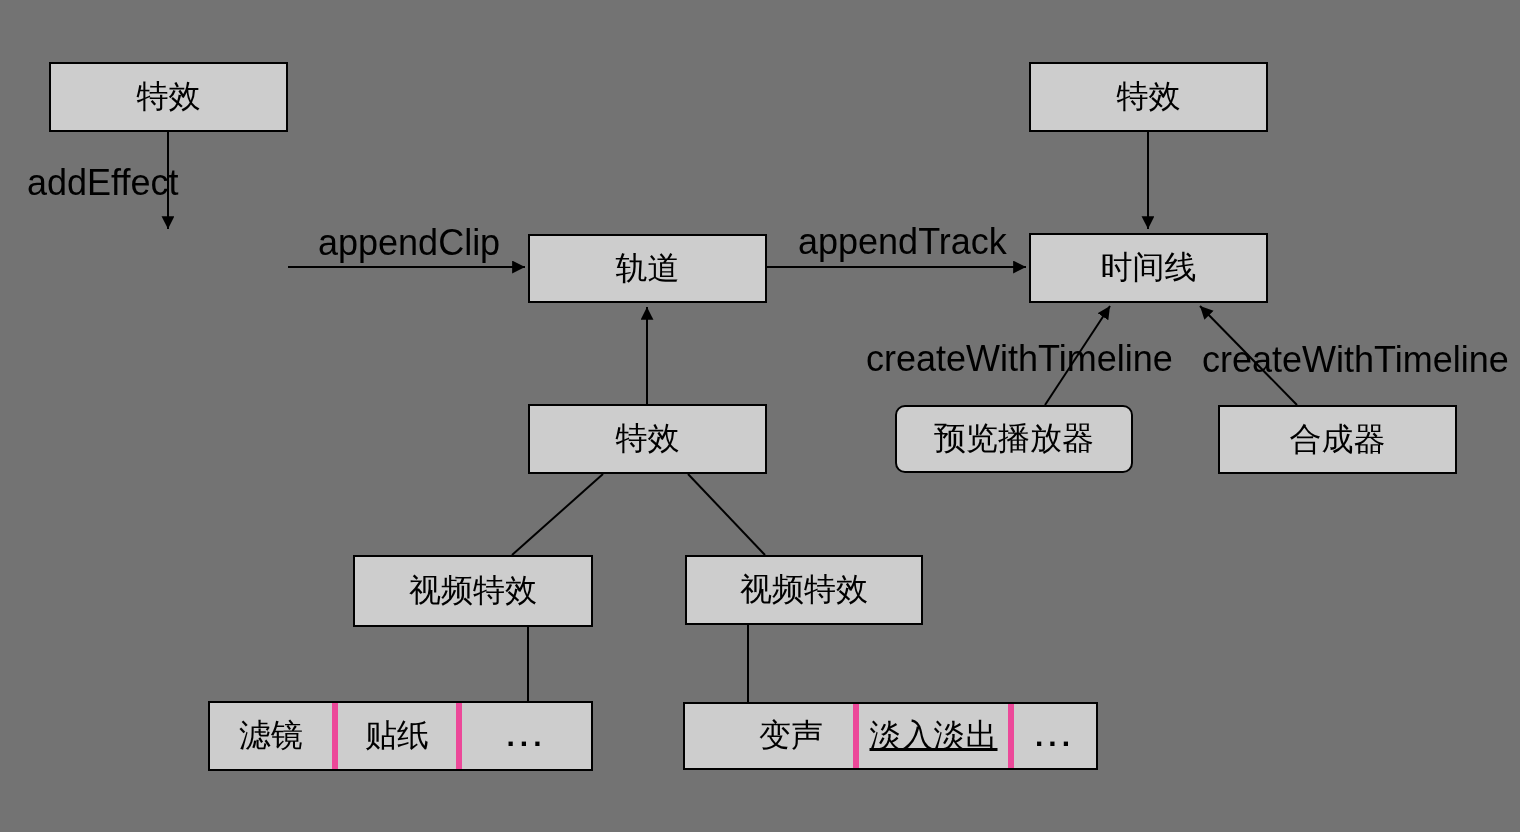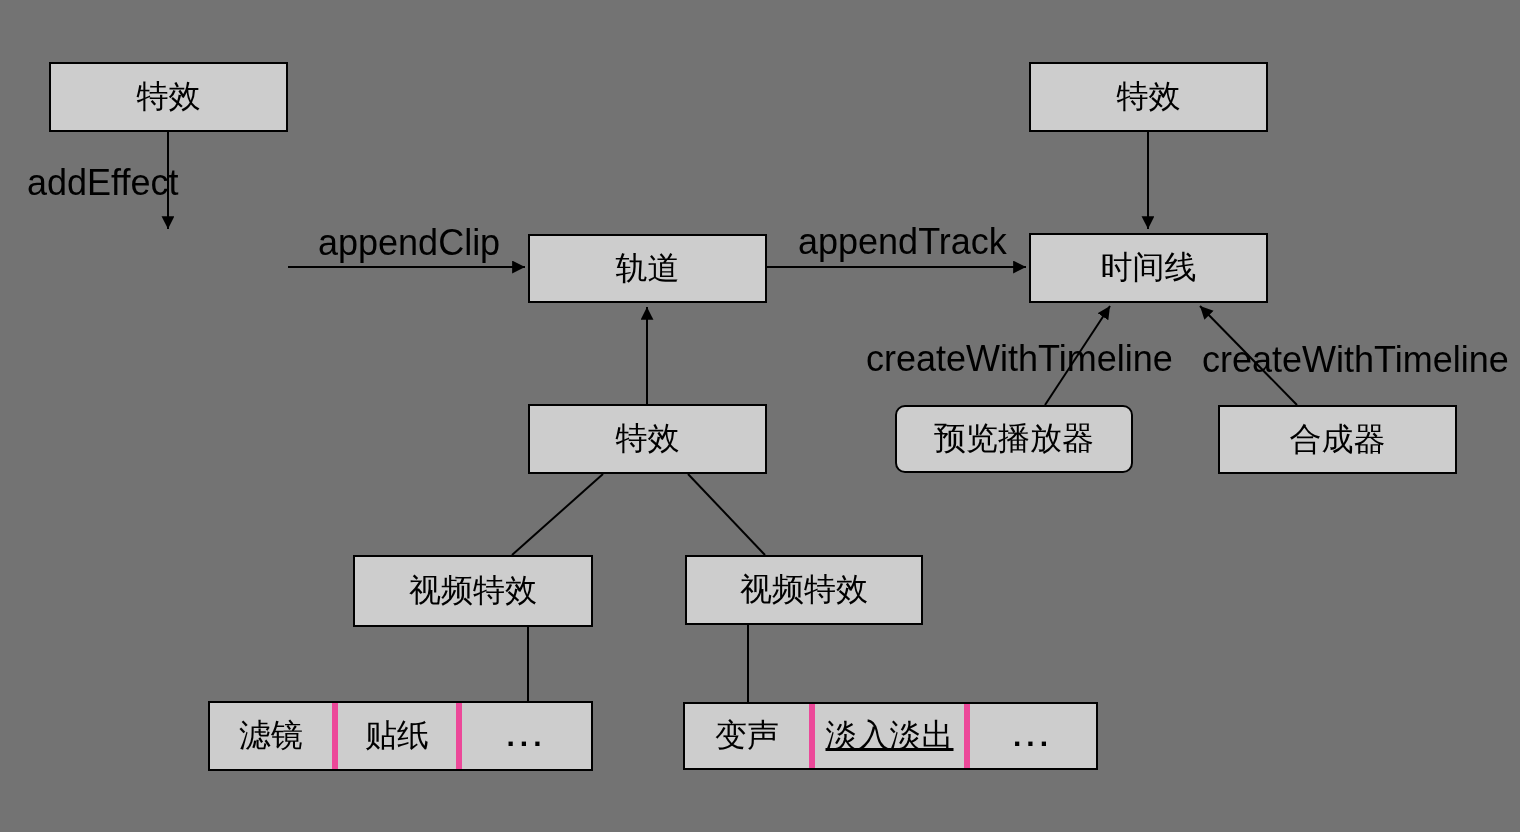--- a/index.html
+++ b/index.html
@@ -112,21 +112,21 @@
   <div class="node" style="left:353px; top:555px; width:240px; height:72px;">视频特效</div>
 
   <div class="node" style="left:685px; top:555px; width:238px; height:70px;">视频特效</div>
 
   <div class="cell-row" style="left:208px; top:701px; width:385px; height:70px;">
     <div class="cell" style="width:128px;">滤镜</div>
     <div class="cell" style="width:124px;">贴纸</div>
     <div class="cell dots" style="flex:1;">...</div>
   </div>
 
-  <div class="cell-row" style="left:683px; top:702px; width:415px; height:68px;">
+  <div class="cell-row" style="left:683px; top:702px; width:415px; height:68px;padding-left:44px;">
     <div class="cell" style="width:130px;">变声</div>
     <div class="cell" style="width:155px;text-decoration:underline;">淡入淡出</div>
     <div class="cell dots" style="flex:1;">...</div>
   </div>
 
   <div class="edge-label" style="left:27px;  top:164px;">addEffect</div>
 
   <div class="edge-label" style="left:318px; top:224px;">appendClip</div>
 
   <div class="edge-label" style="left:798px; top:223px;">appendTrack</div>

